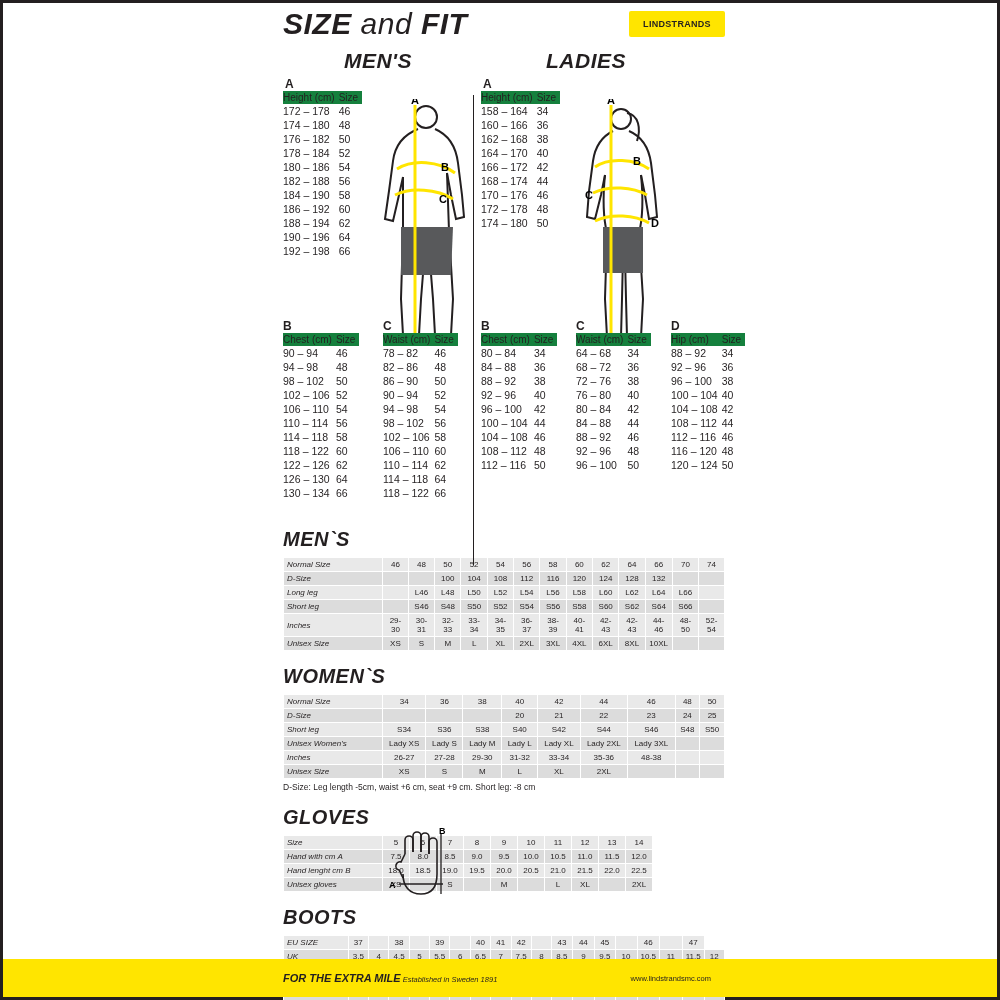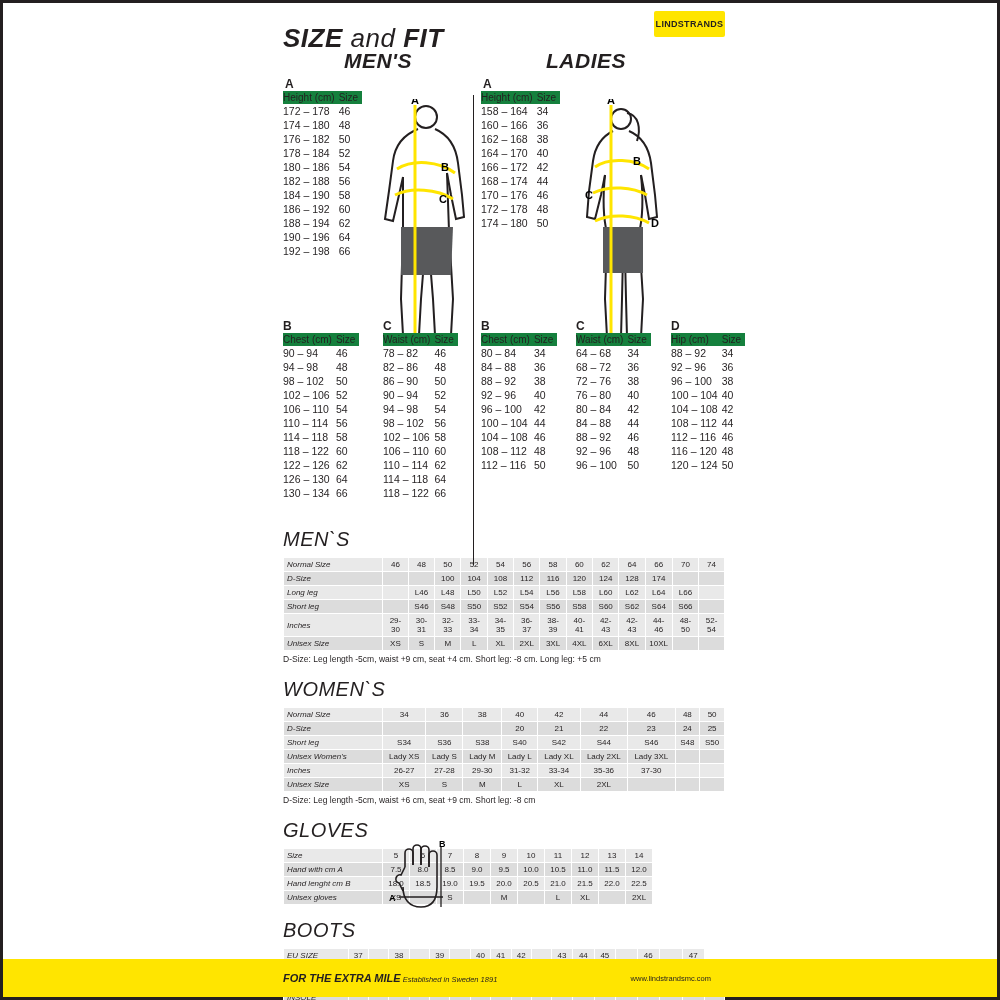--- a/index.html
+++ b/index.html
@@ -7,27 +7,27 @@
     width:1000px;height:1000px;
     background:#fff;
     font-family:"Liberation Sans", sans-serif;
     color:#231f20;
     overflow:hidden;
   }
   .page{position:relative;width:1000px;height:1000px;box-sizing:border-box;border:3px solid #231f20;}
   
   .header{position:relative;height:46px;}
   .title{
-    position:absolute;left:280px;top:20px;
-    font-size:26px;font-weight:bold;font-style:italic;letter-spacing:.5px;
+    position:absolute;left:280px;top:4px;
+    font-size:30px;font-weight:bold;font-style:italic;letter-spacing:.5px;
   }
   .title .thin{font-weight:normal;font-style:italic;}
   .logo{
     position:absolute;right:272px;top:8px;
-    width:71px;height:26px;background:#ffe500;
+    width:96px;height:26px;background:#ffe500;
     border-radius:2px;
     display:flex;align-items:center;justify-content:center;
   }
   .logo span{font-size:9px;font-weight:bold;letter-spacing:.3px;color:#231f20;}
   
   .figures{position:relative;height:270px;}
   .col-men{position:absolute;left:280px;top:0;width:190px;}
   .col-ladies{position:absolute;left:478px;top:0;width:210px;}
   .section-head{font-size:21px;font-weight:bold;font-style:italic;letter-spacing:.5px;margin:0 0 6px 0;text-align:center;}
   
@@ -40,21 +40,21 @@
   
   .gridwrap{margin:0 272px 0 280px;}
   table.grid{border-collapse:collapse;width:100%;font-size:8px;}
   table.grid td{border:1px solid #fff;padding:2px 3px;}
   table.grid tr:nth-child(odd) td{background:#e9e9e9;}
   table.grid tr:nth-child(even) td{background:#dcdcdc;}
   table.grid td.lbl{font-style:italic;text-align:left;width:92px;}
   table.grid td.v{text-align:center;}
   .note{font-size:8.5px;margin:3px 0 0 0;}
   .blk{margin-top:14px;}
-  h3.blockhead{font-size:20px;font-weight:normal;font-style:italic;margin:4px 0 6px 0;letter-spacing:.5px;}
+  h3.blockhead{font-size:20px;font-weight:bold;font-style:italic;margin:4px 0 6px 0;letter-spacing:.5px;}
   
   .footer{position:absolute;left:0;bottom:0;width:100%;height:38px;background:#ffe500;display:flex;align-items:center;}
   .footer .ftxt{position:absolute;left:280px;font-size:11px;font-weight:bold;font-style:italic;}
   .footer .ftxt small{font-size:7.5px;font-weight:normal;font-style:italic;}
   .footer .fweb{position:absolute;right:286px;font-size:7.5px;}
   
   .glove-fig{position:absolute;right:272px;width:64px;height:72px;}
   svg{display:block;}
 </style>
 </head>
@@ -511,21 +511,21 @@
             <td class="v"></td>
             <td class="v"></td>
             <td class="v">100</td>
             <td class="v">104</td>
             <td class="v">108</td>
             <td class="v">112</td>
             <td class="v">116</td>
             <td class="v">120</td>
             <td class="v">124</td>
             <td class="v">128</td>
-            <td class="v">174</td>
+            <td class="v">132</td>
             <td class="v"></td>
             <td class="v"></td>
           </tr>
           <tr>
             <td class="lbl">Long leg</td>
             <td class="v"></td>
             <td class="v">L46</td>
             <td class="v">L48</td>
             <td class="v">L50</td>
             <td class="v">L52</td>
@@ -581,21 +581,20 @@
             <td class="v">3XL</td>
             <td class="v">4XL</td>
             <td class="v">6XL</td>
             <td class="v">8XL</td>
             <td class="v">10XL</td>
             <td class="v"></td>
             <td class="v"></td>
           </tr>
         </tbody>
       </table>
-    <p class="note">D-Size: Leg length -5cm, waist +9 cm, seat +4 cm. Short leg: -8 cm. Long leg: +5 cm</p>
   </div>
 
   <div class="gridwrap blk">
     <h3 class="blockhead">WOMEN`S</h3>
     <table class="grid">
         <tbody id="womens-grid-body">
           <tr>
             <td class="lbl">Normal Size</td>
             <td class="v">34</td>
             <td class="v">36</td>
@@ -644,21 +643,21 @@
             <td class="v"></td>
           </tr>
           <tr>
             <td class="lbl">Inches</td>
             <td class="v">26-27</td>
             <td class="v">27-28</td>
             <td class="v">29-30</td>
             <td class="v">31-32</td>
             <td class="v">33-34</td>
             <td class="v">35-36</td>
-            <td class="v">37-30</td>
+            <td class="v">48-38</td>
             <td class="v"></td>
             <td class="v"></td>
           </tr>
           <tr>
             <td class="lbl">Unisex Size</td>
             <td class="v">XS</td>
             <td class="v">S</td>
             <td class="v">M</td>
             <td class="v">L</td>
             <td class="v">XL</td>

